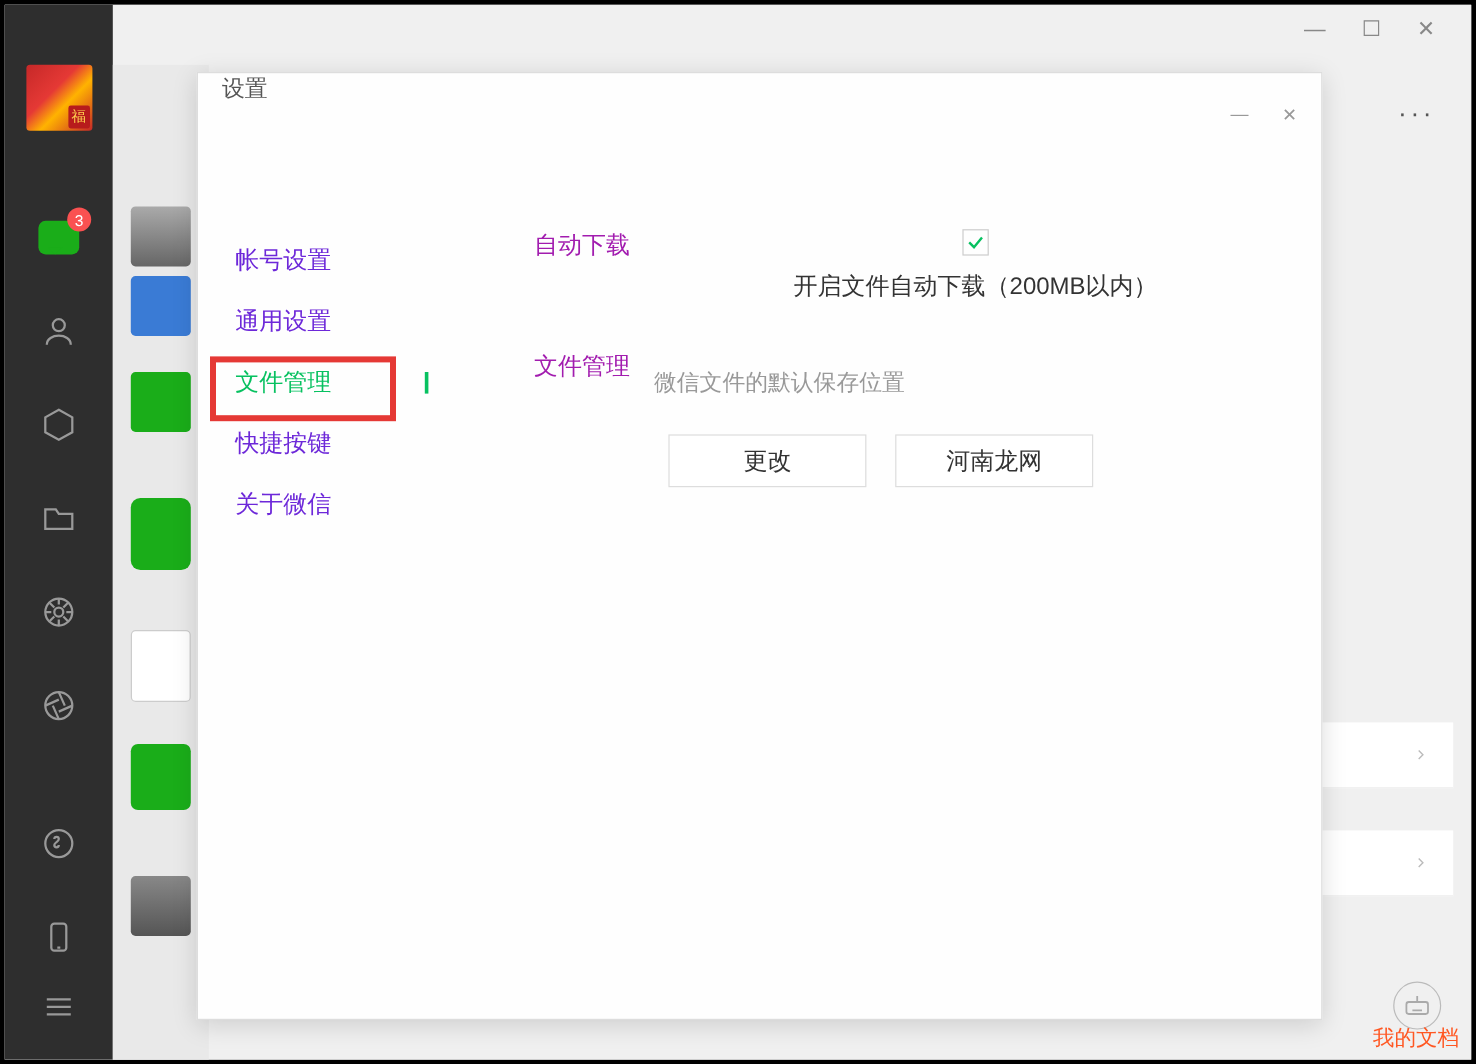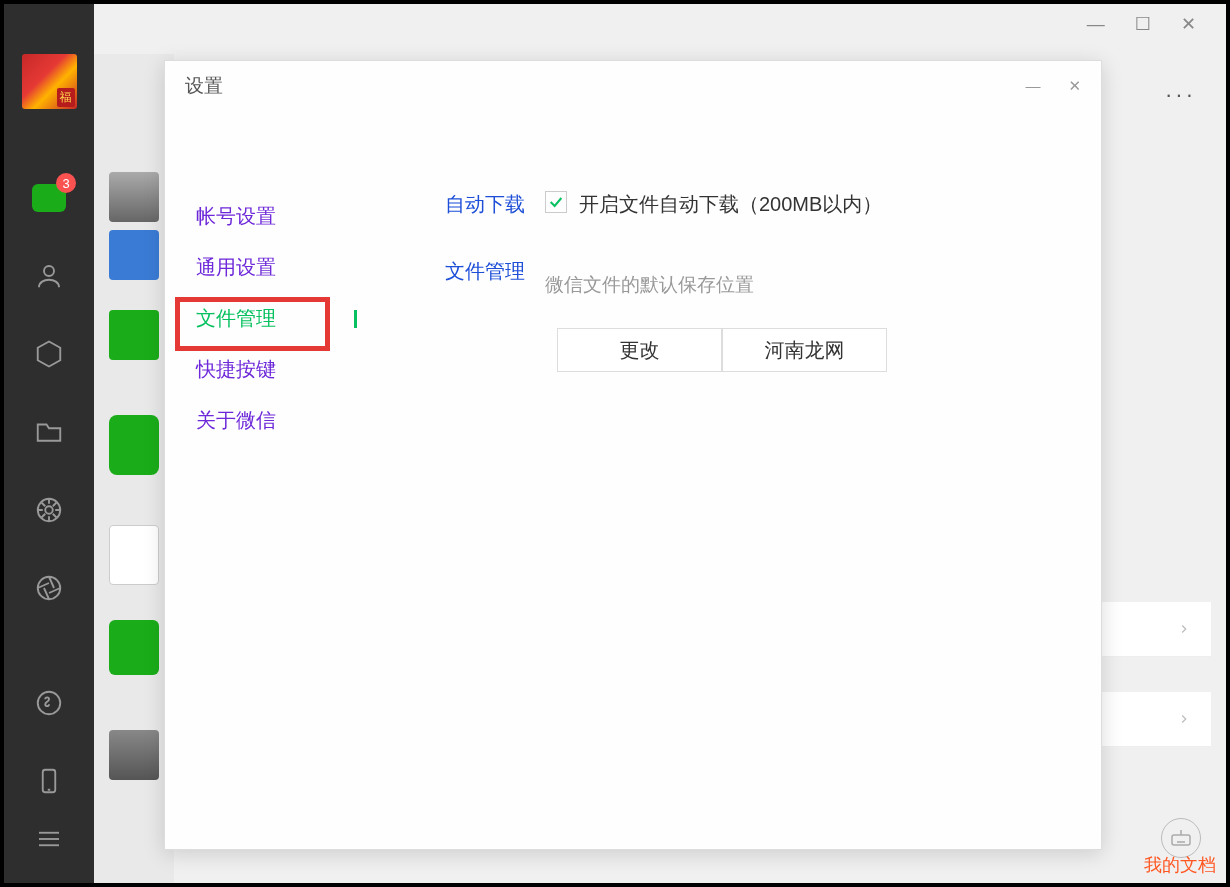--- a/index.html
+++ b/index.html
@@ -26,43 +26,43 @@
 .search-area svg { width:18px; height:18px; stroke:#999; fill:none; stroke-width:2;}
 .chevron-item { position:absolute; right:15px; background:#fff; height:55px; width:900px; border-bottom:1px solid #eee; display:flex; align-items:center; justify-content:flex-end; padding-right:20px;}
 .chevron-item svg { width:14px; height:14px; stroke:#bbb; fill:none; stroke-width:2;}
 
 .keyboard-hint { position:absolute; bottom:25px; right:25px; width:40px; height:40px; border:1px solid #bbb; border-radius:50%; display:flex; align-items:center; justify-content:center;}
 
 .ellipsis-btn { position:absolute; top:78px; right:30px; font-size:22px; color:#555; letter-spacing:3px; cursor:pointer;}
 
 
 .dialog { position: absolute; top: 56px; left: 160px; width: 938px; height: 790px; background: #fefefe; border: 1px solid #ddd; box-shadow: 0 4px 20px rgba(0,0,0,0.15); }
-.dialog-titlebar { height: 50px; display: flex; align-items: center; padding: 0 20px; }
+.dialog-titlebar { height: 50px; display: flex; align-items: flex-start; padding: 0 20px; flex-direction: column; }
 .dialog-title { font-size: 19px; color: #555; }
 .dialog-controls { margin-left: auto; display: flex; gap: 28px; }
 .dialog-controls span { color: #999; font-size: 15px; cursor: pointer; }
 
 .dialog-body { display: flex; padding: 80px 20px 20px 20px; }
 .settings-nav { width: 170px; padding-left: 5px; }
 .settings-nav-item { font-size: 20px; color: #6d28d9; padding: 12px 6px; cursor: pointer; position: relative; }
 .settings-nav-item.active { color: #07c160; }
 .settings-nav-item.active::after { content:""; position:absolute; right:-2px; top:50%; transform:translateY(-50%); width:3px; height:18px; background:#07c160;}
 .highlight-box { position:absolute; border:5px solid #e53935; pointer-events:none; }
 
 .settings-content { flex:1; padding-left: 90px; }
 .row { display:flex; align-items:flex-start; margin-bottom: 40px; }
-.row-label { width: 100px; font-size: 20px; color: #1d4ed8; }
+.row-label { width: 100px; font-size: 20px; color: #a21caf; }
 .row-body { flex:1; }
-.checkbox-row { display:flex; align-items:flex-start; gap:12px; }
+.checkbox-row { display:flex; align-items:center; gap:12px;flex-direction:column; }
 .checkbox { width:22px; height:22px; border:1px solid #ccc; display:flex; align-items:center; justify-content:center; cursor:pointer;}
 .checkbox svg { width:16px; height:16px; stroke:#07c160; stroke-width:3; fill:none;}
 .checkbox-label { font-size: 20px; color:#333; }
 .path-input { width: 330px; height: 40px; border:1px solid #ddd; padding: 4px 10px; font-size: 19px; color:#333; background:#fff; display:flex; align-items:center;}
 .hint { font-size: 19px; color:#999; margin-top: 14px; }
-.btn-row { display:flex; margin-top: 30px; padding-left: 12px; }
+.btn-row { display:flex; gap:24px; margin-top: 30px; padding-left: 12px; }
 .btn { width: 165px; height: 44px; border:1px solid #ddd; background:#fff; font-size: 20px; color:#333; display:flex; align-items:center; justify-content:center; cursor:pointer;}
 
 .watermark { position:absolute; bottom:10px; right:14px; font-size:18px; color:#ff5722; font-weight:500;}
 </style>
 </head>
 <body>
 
 <div class="outer-border"></div>
 <div class="app">
 

